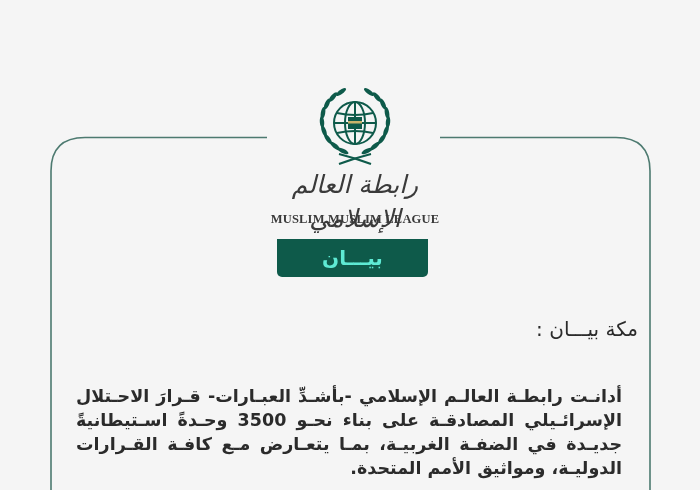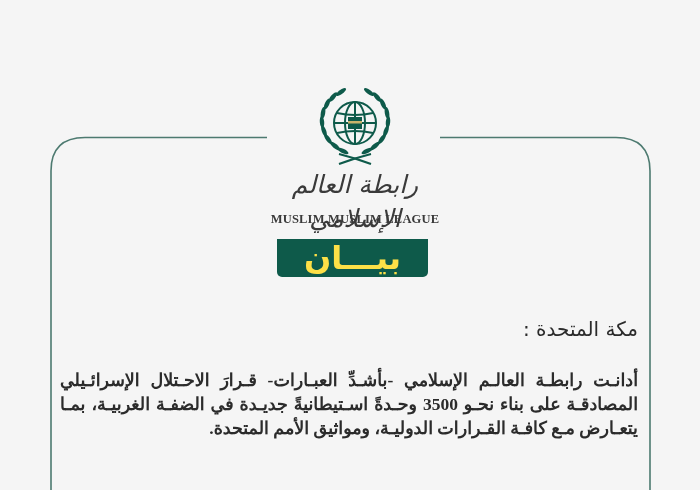--- a/index.html
+++ b/index.html
@@ -61,22 +61,22 @@
       width: 151px;
       height: 38px;
       background: #0e5a4a;
       border-radius: 0 0 5px 5px;
       display: flex;
       align-items: center;
       justify-content: center;
     }
     .badge-text {
       font-family: "DejaVu Sans", sans-serif;
-      font-size: 32px;
-      color: #fde047;
+      font-size: 20px;
+      color: #5eead4;
       direction: rtl;
       font-weight: bold;
       letter-spacing: 1px;
       text-align: center;
     }
     .location {
       position: absolute;
       right: 62px;
       top: 317px;
       font-family: "DejaVu Sans", sans-serif;
@@ -92,21 +92,21 @@
       top: 368px;
       font-family: "DejaVu Sans", sans-serif;
       font-weight: bold;
       font-size: 17.5px;
       line-height: 24px;
       color: #2b2b2b;
       direction: rtl;
       text-align: justify;
       text-align-last: right;
     }
-    .body-text p { margin: 0; font-family: Liberation Serif, serif; }
+    .body-text p { margin: 16px; }
   </style>
 </head>
 <body>
 
 <div class="page">
 
   <svg class="frame" viewBox="0 0 700 490" xmlns="http://www.w3.org/2000/svg">
     <path d="M 267 137.5 L 85 137.5 Q 51 137.5 51 171 L 51 490" fill="none" stroke="#4d7a70" stroke-width="1.6"></path>
     <path d="M 440 137.5 L 616 137.5 Q 650 137.5 650 171 L 650 490" fill="none" stroke="#4d7a70" stroke-width="1.6"></path>
   </svg>
@@ -151,19 +151,19 @@
     <rect x="31" y="35" width="14" height="2.5" fill="#c9b36a"></rect>
   </svg>
 
   <div class="arabic-name">رابطة العالم الإسلامي</div>
   <div class="english-name">MUSLIM MUSLIM LEAGUE</div>
 
   <div class="badge">
     <span class="badge-text">بيـــان</span>
   </div>
 
-  <div class="location">مكة المتحدة :</div>
+  <div class="location">مكة بيـــان :</div>
 
   <div class="body-text">
     <p>أدانـت رابطـة العالـم الإسلامي -بأشـدِّ العبـارات- قـرارَ الاحـتلال الإسرائـيلي المصادقـة على بناء نحـو 3500 وحـدةً اسـتيطانيةً جديـدة في الضفـة الغربيـة، بمـا يتعـارض مـع كافـة القـرارات الدوليـة، ومواثيق الأمم المتحدة.</p>
   </div>
 
 </div>
 
 </body></html>

